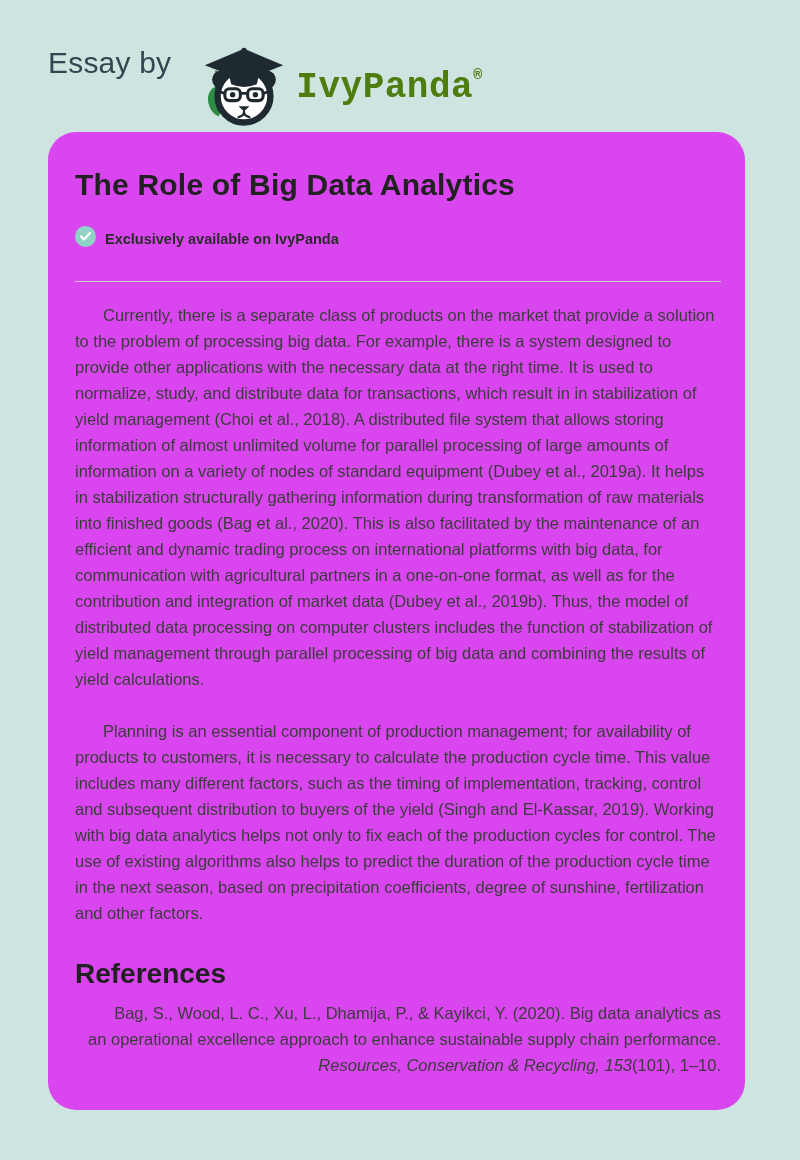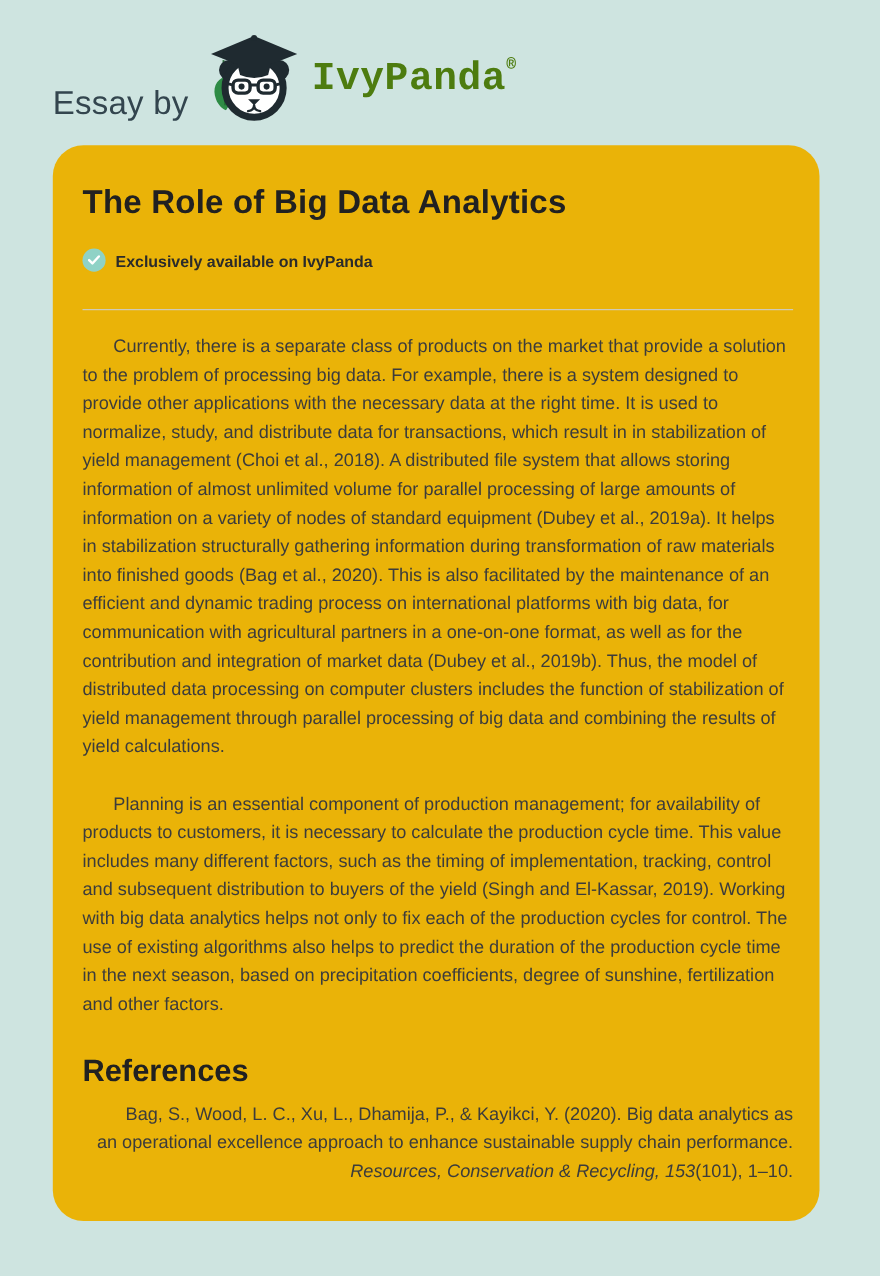--- a/index.html
+++ b/index.html
@@ -7,23 +7,24 @@
   body {
     width: 800px;
     height: 1160px;
     background: #cee4e0;
     font-family: "Liberation Sans", sans-serif;
     color: #3c3c3c;
     overflow: hidden;
   }
   .page-header {
     display: flex;
-    align-items: flex-end;
+    align-items: flex-start;
     padding: 46px 0 0 48px;
     height: 112px;
+    gap: 13px;
   }
   .essay-by {
     font-size: 30px;
     color: #33454e;
     letter-spacing: 0.2px;
     margin-right: 14px;
   }
   .logo {
     display: flex;
     align-items: center;
@@ -41,21 +42,21 @@
     font-size: 15px;
     vertical-align: 18px;
     font-weight: bold;
   }
   .card {
     position: absolute;
     left: 48px;
     top: 132px;
     width: 697px;
     height: 978px;
-    background: #eab308;
+    background: #d946ef;
     border-radius: 28px;
     padding: 36px 24px 40px 27px;
   }
   .doc-title {
     font-size: 30px;
     font-weight: bold;
     color: #212121;
     letter-spacing: 0.2px;
     margin-bottom: 24px;
   }

